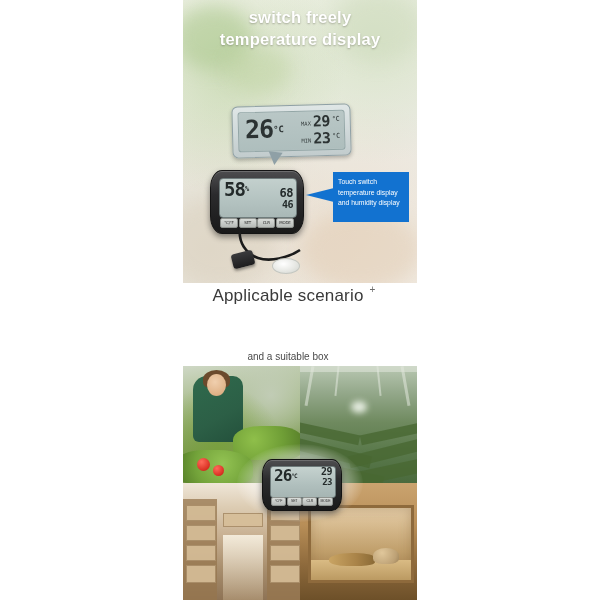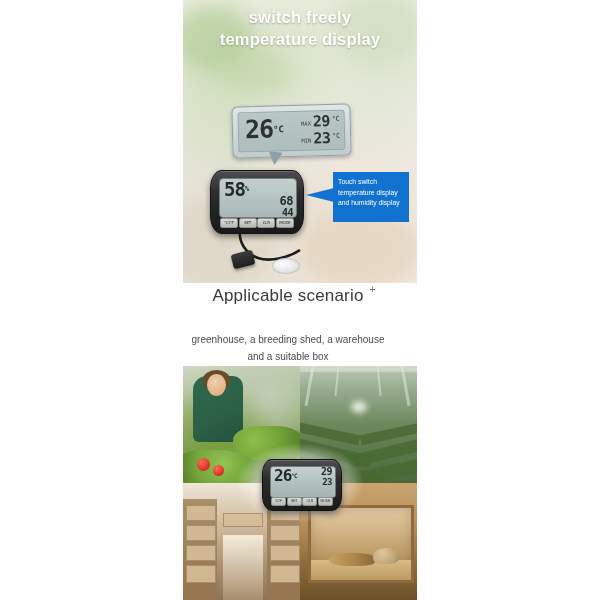--- a/index.html
+++ b/index.html
@@ -174,21 +174,21 @@
     font-size: 19px;
     font-weight: 700;
     color: #232a2a;
     letter-spacing: -1px;
     line-height: 20px;
   }
   .d-main .u { font-size: 7px; vertical-align: top; }
   .d-right {
     position: absolute;
     right: 3px;
-    top: 16px;
+    top: 8px;
     text-align: right;
     font-family: "DejaVu Sans Mono", monospace;
     color: #232a2a;
   }
   .d-right .val {
     font-size: 12px;
     font-weight: 700;
     line-height: 12px;
     letter-spacing: -0.5px;
   }
@@ -509,21 +509,21 @@
   </div>
   <div class="lcd-tail"></div>
 
   <div class="device">
     <div class="dscreen">
       <div class="d-main">
         <span>58</span><span class="u">%</span>
       </div>
       <div class="d-right">
         <div class="val">68</div>
-        <div class="small">44</div>
+        <div class="small">46</div>
       </div>
     </div>
     <div class="btnrow">
       <div class="k">°C/°F</div>
       <div class="k">SET</div>
       <div class="k">CLR</div>
       <div class="k">MODE</div>
     </div>
   </div>
 
@@ -536,21 +536,21 @@
   <div class="callout-arrow"></div>
   <div class="callout">Touch switch temperature display and humidity display</div>
 
   <div class="scenario">
     <h2>
       <span>Applicable scenario</span>
       <span class="plus">+</span>
     </h2>
     <p>
       <br>
-      <span>greenhouse, a breeding shed, a warehouse</span><br>
+      <br>
       <span>and a suitable box</span>
     </p>
   </div>
 
   <div class="collage">
 
     <div class="cell c-tl">
       <div class="person"></div>
       <div class="hair"></div>
       <div class="head"></div>

